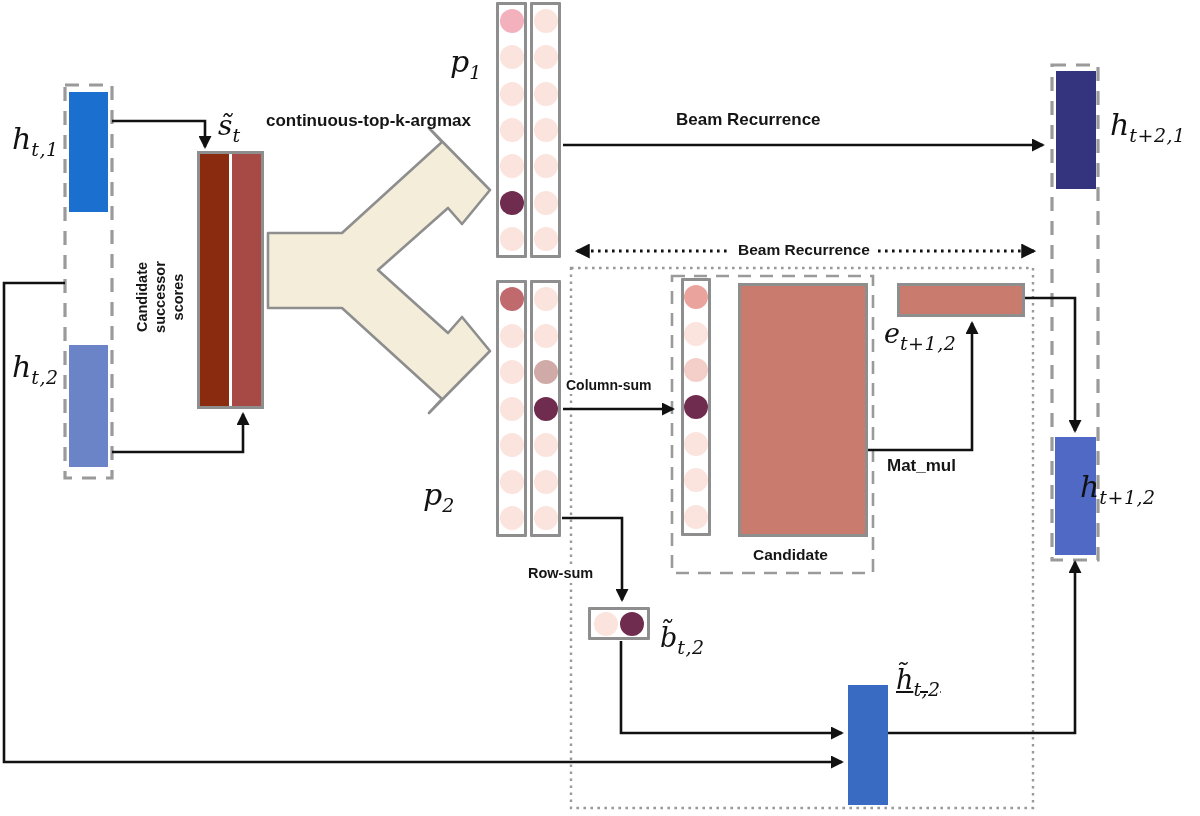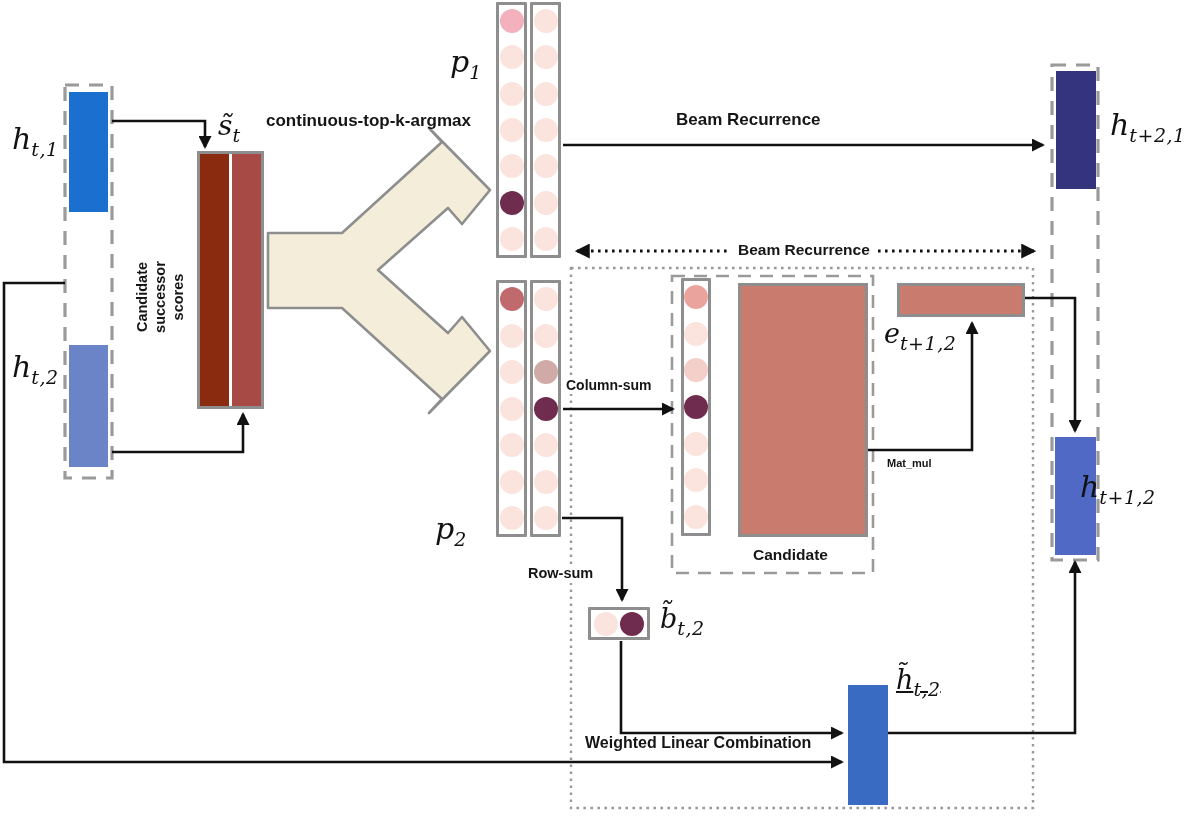--- a/index.html
+++ b/index.html
@@ -131,36 +131,35 @@
   <div class="blk" style="left: 1055px; top: 437px; width: 41px; height: 118px; background: rgb(80, 105, 196);"></div>
 
   <div class="mlabel" style="left:12px;top:124px;">
     <span>h</span><span class="msub">t,1</span></div>
   <div class="mlabel" style="left:12px;top:352px;">
     <span>h</span><span class="msub">t,2</span></div>
   <div class="mlabel" style="left:218px;top:112px;font-size:28px;">
     <span>s̃</span><span class="msub">t</span></div>
   <div class="mlabel" style="left:450px;top:3px;margin-top:44px;">
     <span>p</span><span class="msub">1</span></div>
-  <div class="mlabel" style="left:435px;top:480px;margin-top:34px;">
+  <div class="mlabel" style="left:423px;top:480px;">
     <span>p</span><span class="msub">2</span></div>
   <div class="mlabel" style="left:1110px;top:110px;">
     <span>h</span><span class="msub">t+2,1</span></div>
   <div class="mlabel" style="left:1080px;top:472px;">
     <span>h</span><span class="msub">t+1,2</span></div>
   <div class="mlabel" style="left:884px;top:320px;font-size:27px;">
     <span>e</span><span class="msub">t+1,2</span></div>
-  <div class="mlabel" style="left:660px;top:605px;font-size:27px;">
+  <div class="mlabel" style="left:660px;top:624px;font-size:27px;">
     <span>b̃</span><span class="msub">t,2</span></div>
   <div class="mlabel" style="left:896px;top:666px;font-size:27px;text-decoration:underline;">
     <span>h̃</span><span class="msub">t,2</span></div>
 
   <div class="rot" style="left:115px;top:270px;width:90px;height:54px;">Candidate successor scores</div>
   <div class="lbl" style="left:266px;top:112px;font-size:17px;">continuous-top-k-argmax</div>
   <div class="lbl" style="left:676px;top:111px;font-size:17px;">Beam Recurrence</div>
   <div class="lbl onwire" style="left:731px;top:240px;font-size:15.5px;">Beam Recurrence</div>
   <div class="lbl onwire" style="left:563px;top:377px;font-size:14px;padding:1px 3px;">Column-sum</div>
   <div class="lbl onwire" style="left:525px;top:565px;font-size:14.5px;padding:1px 3px;">Row-sum</div>
   <div class="lbl" style="left:753px;top:546px;font-size:15.5px;">Candidate</div>
-  <div class="lbl" style="left:887px;top:457px;font-size:11px;">Mat_mul</div>
-  <div class="lbl" style="left:585px;top:734px;font-size:16px;">Weighted Linear Combination</div>
+  <div class="lbl" style="left:887px;top:457px;font-size:17px;">Mat_mul</div>
 
 </div>
 
 </body></html>

